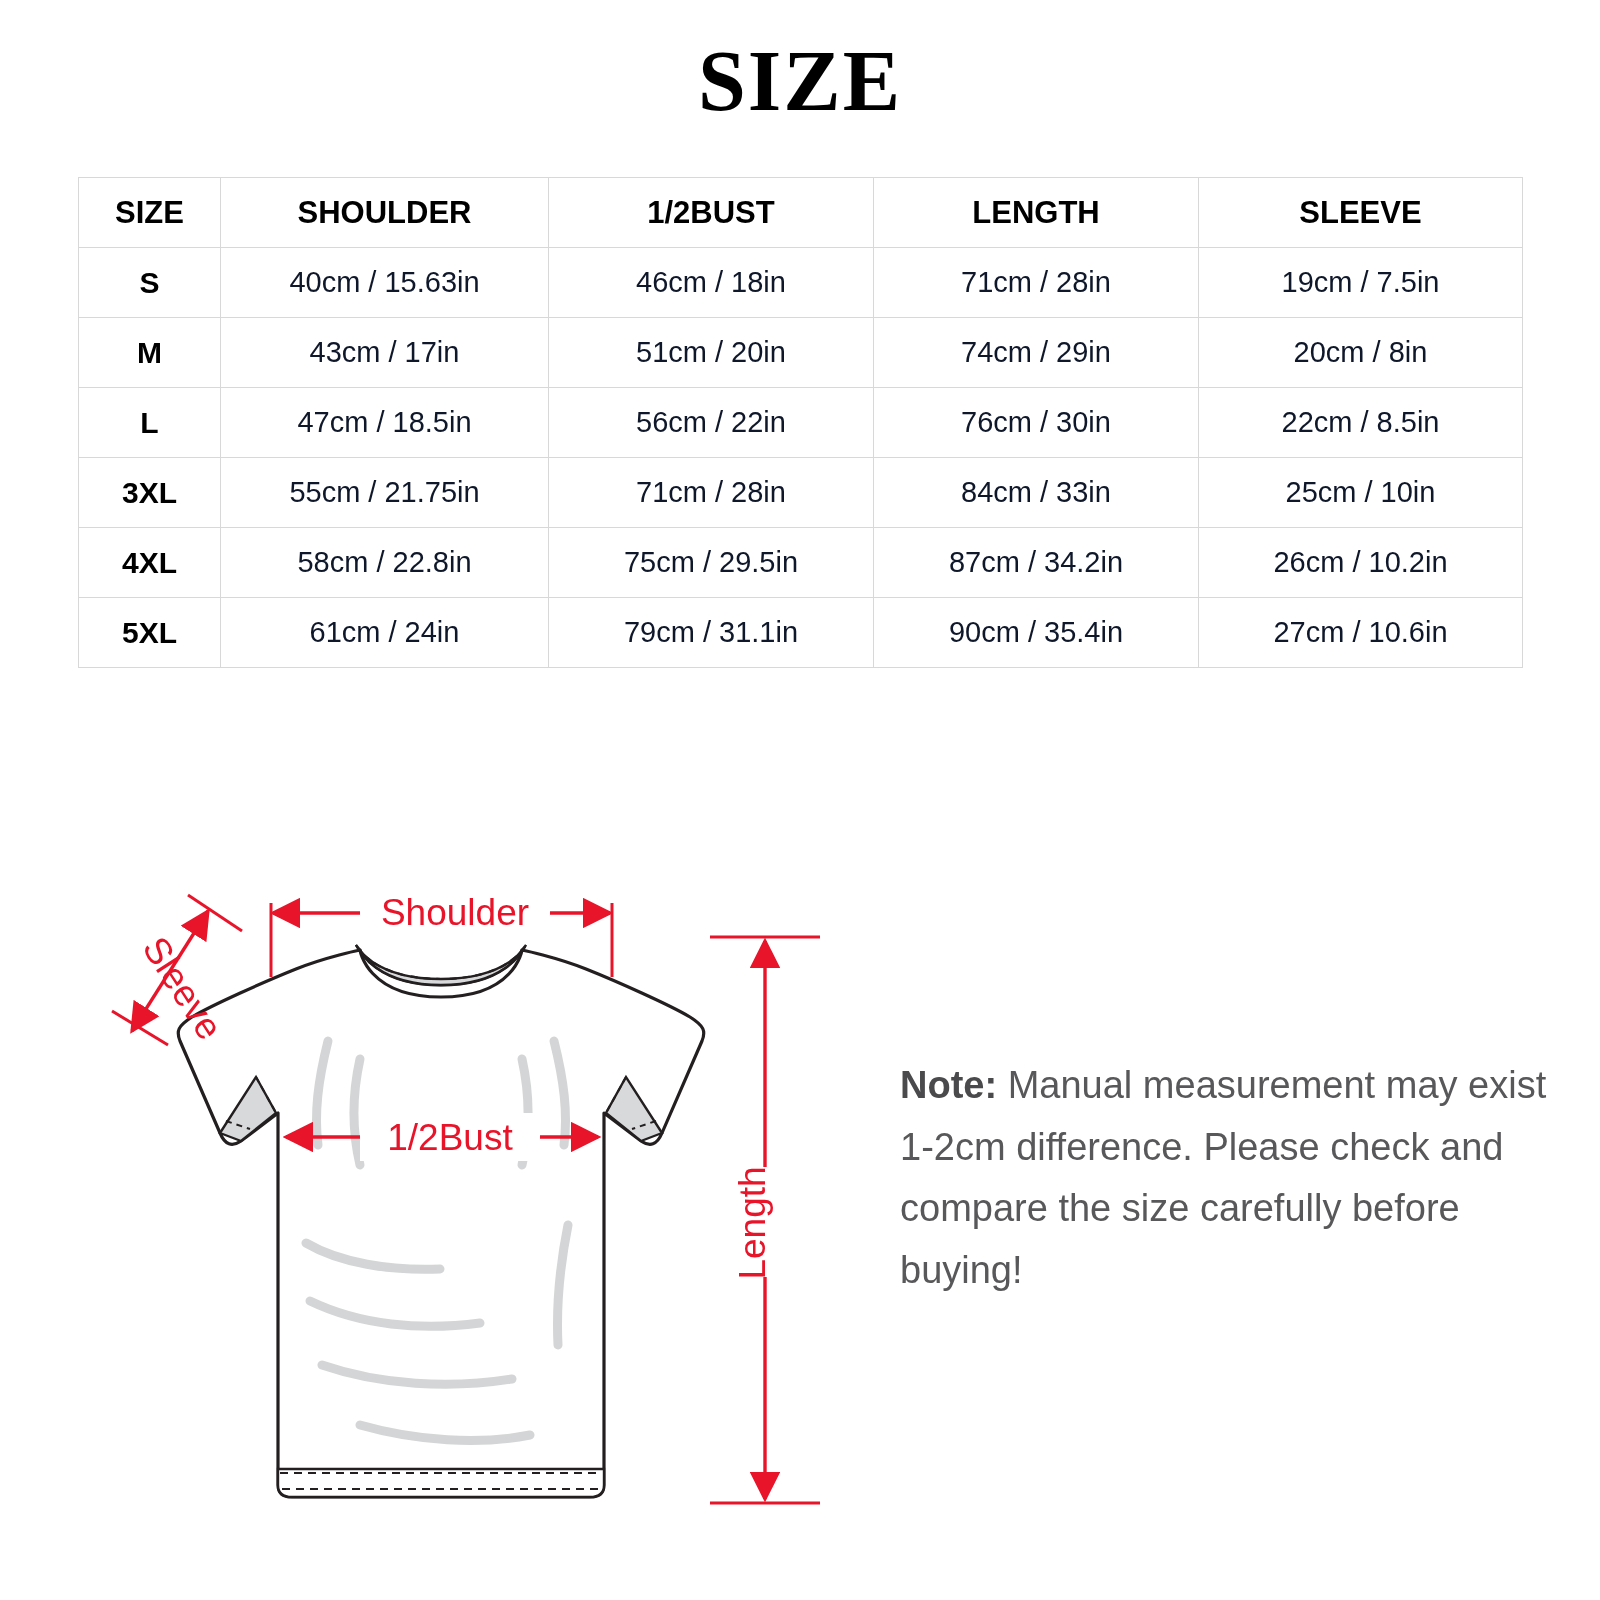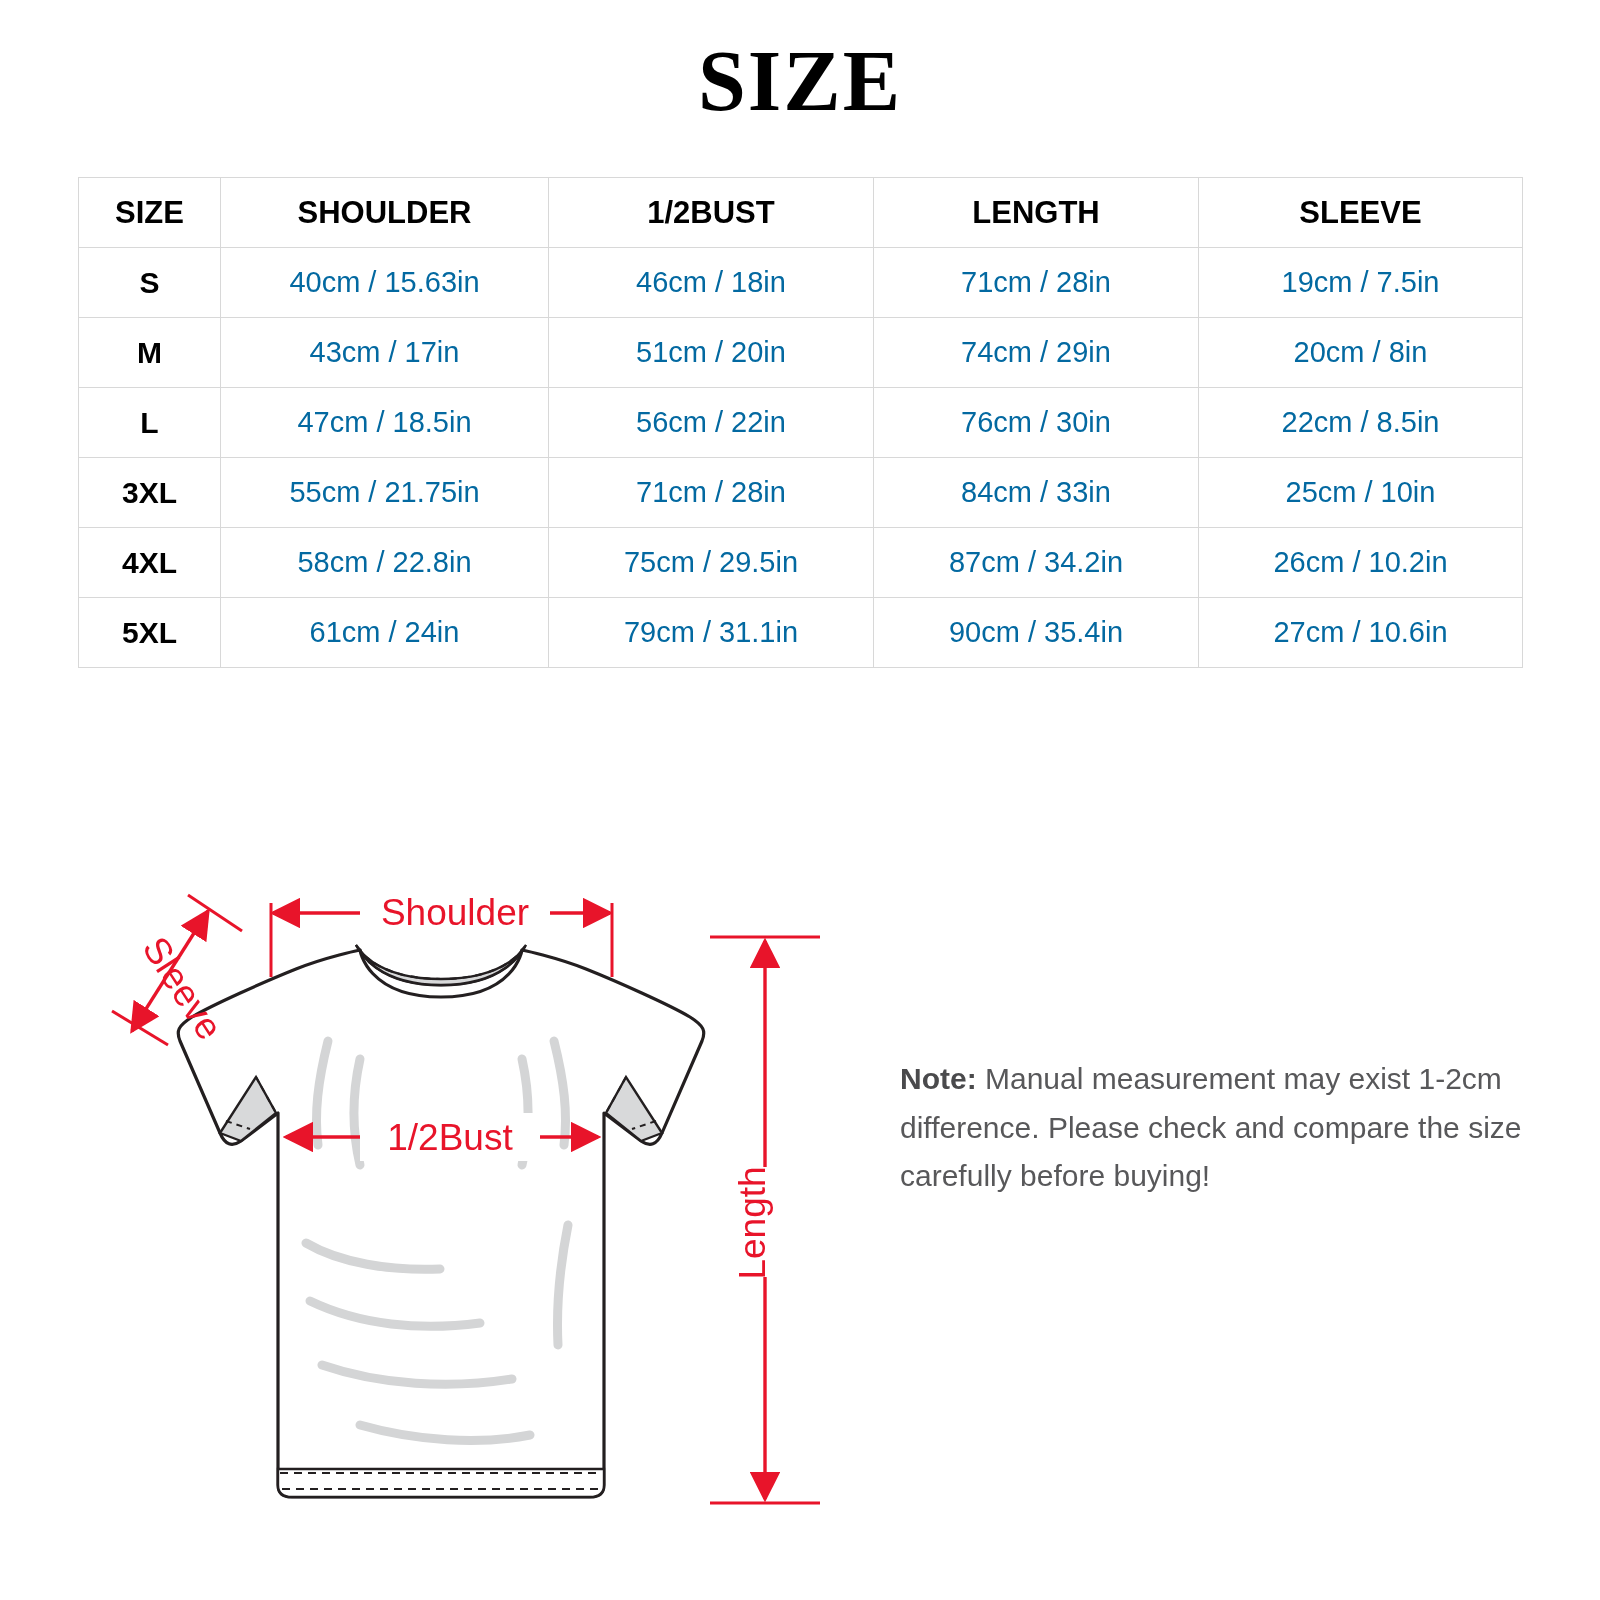--- a/index.html
+++ b/index.html
@@ -53,21 +53,21 @@
     font-weight: bold;
     color: #000000;
   }
   table.size-table td.size-cell {
     font-size: 30px;
     font-weight: bold;
     color: #000000;
   }
   table.size-table td.val-cell {
     font-size: 29px;
-    color: #0369a1;
+    color: #0f172a;
     font-weight: normal;
   }
   col.c-size { width: 142px; }
   col.c-shoulder { width: 328px; }
   col.c-bust { width: 325px; }
   col.c-length { width: 325px; }
   col.c-sleeve { width: 324px; }
 
   
   #diagram-area {
@@ -84,21 +84,21 @@
     width: 840px;
     height: 755px;
   }
 
   
   #note-block {
     position: absolute;
     left: 900px;
     top: 210px;
     width: 660px;
-    font-size: 30px;
+    font-size: 38px;
     line-height: 1.62;
     color: #58585a;
   }
   #note-block .note-label {
     font-weight: bold;
     color: #4a4a4c;
   }
 </style>
 </head>
 <body>

